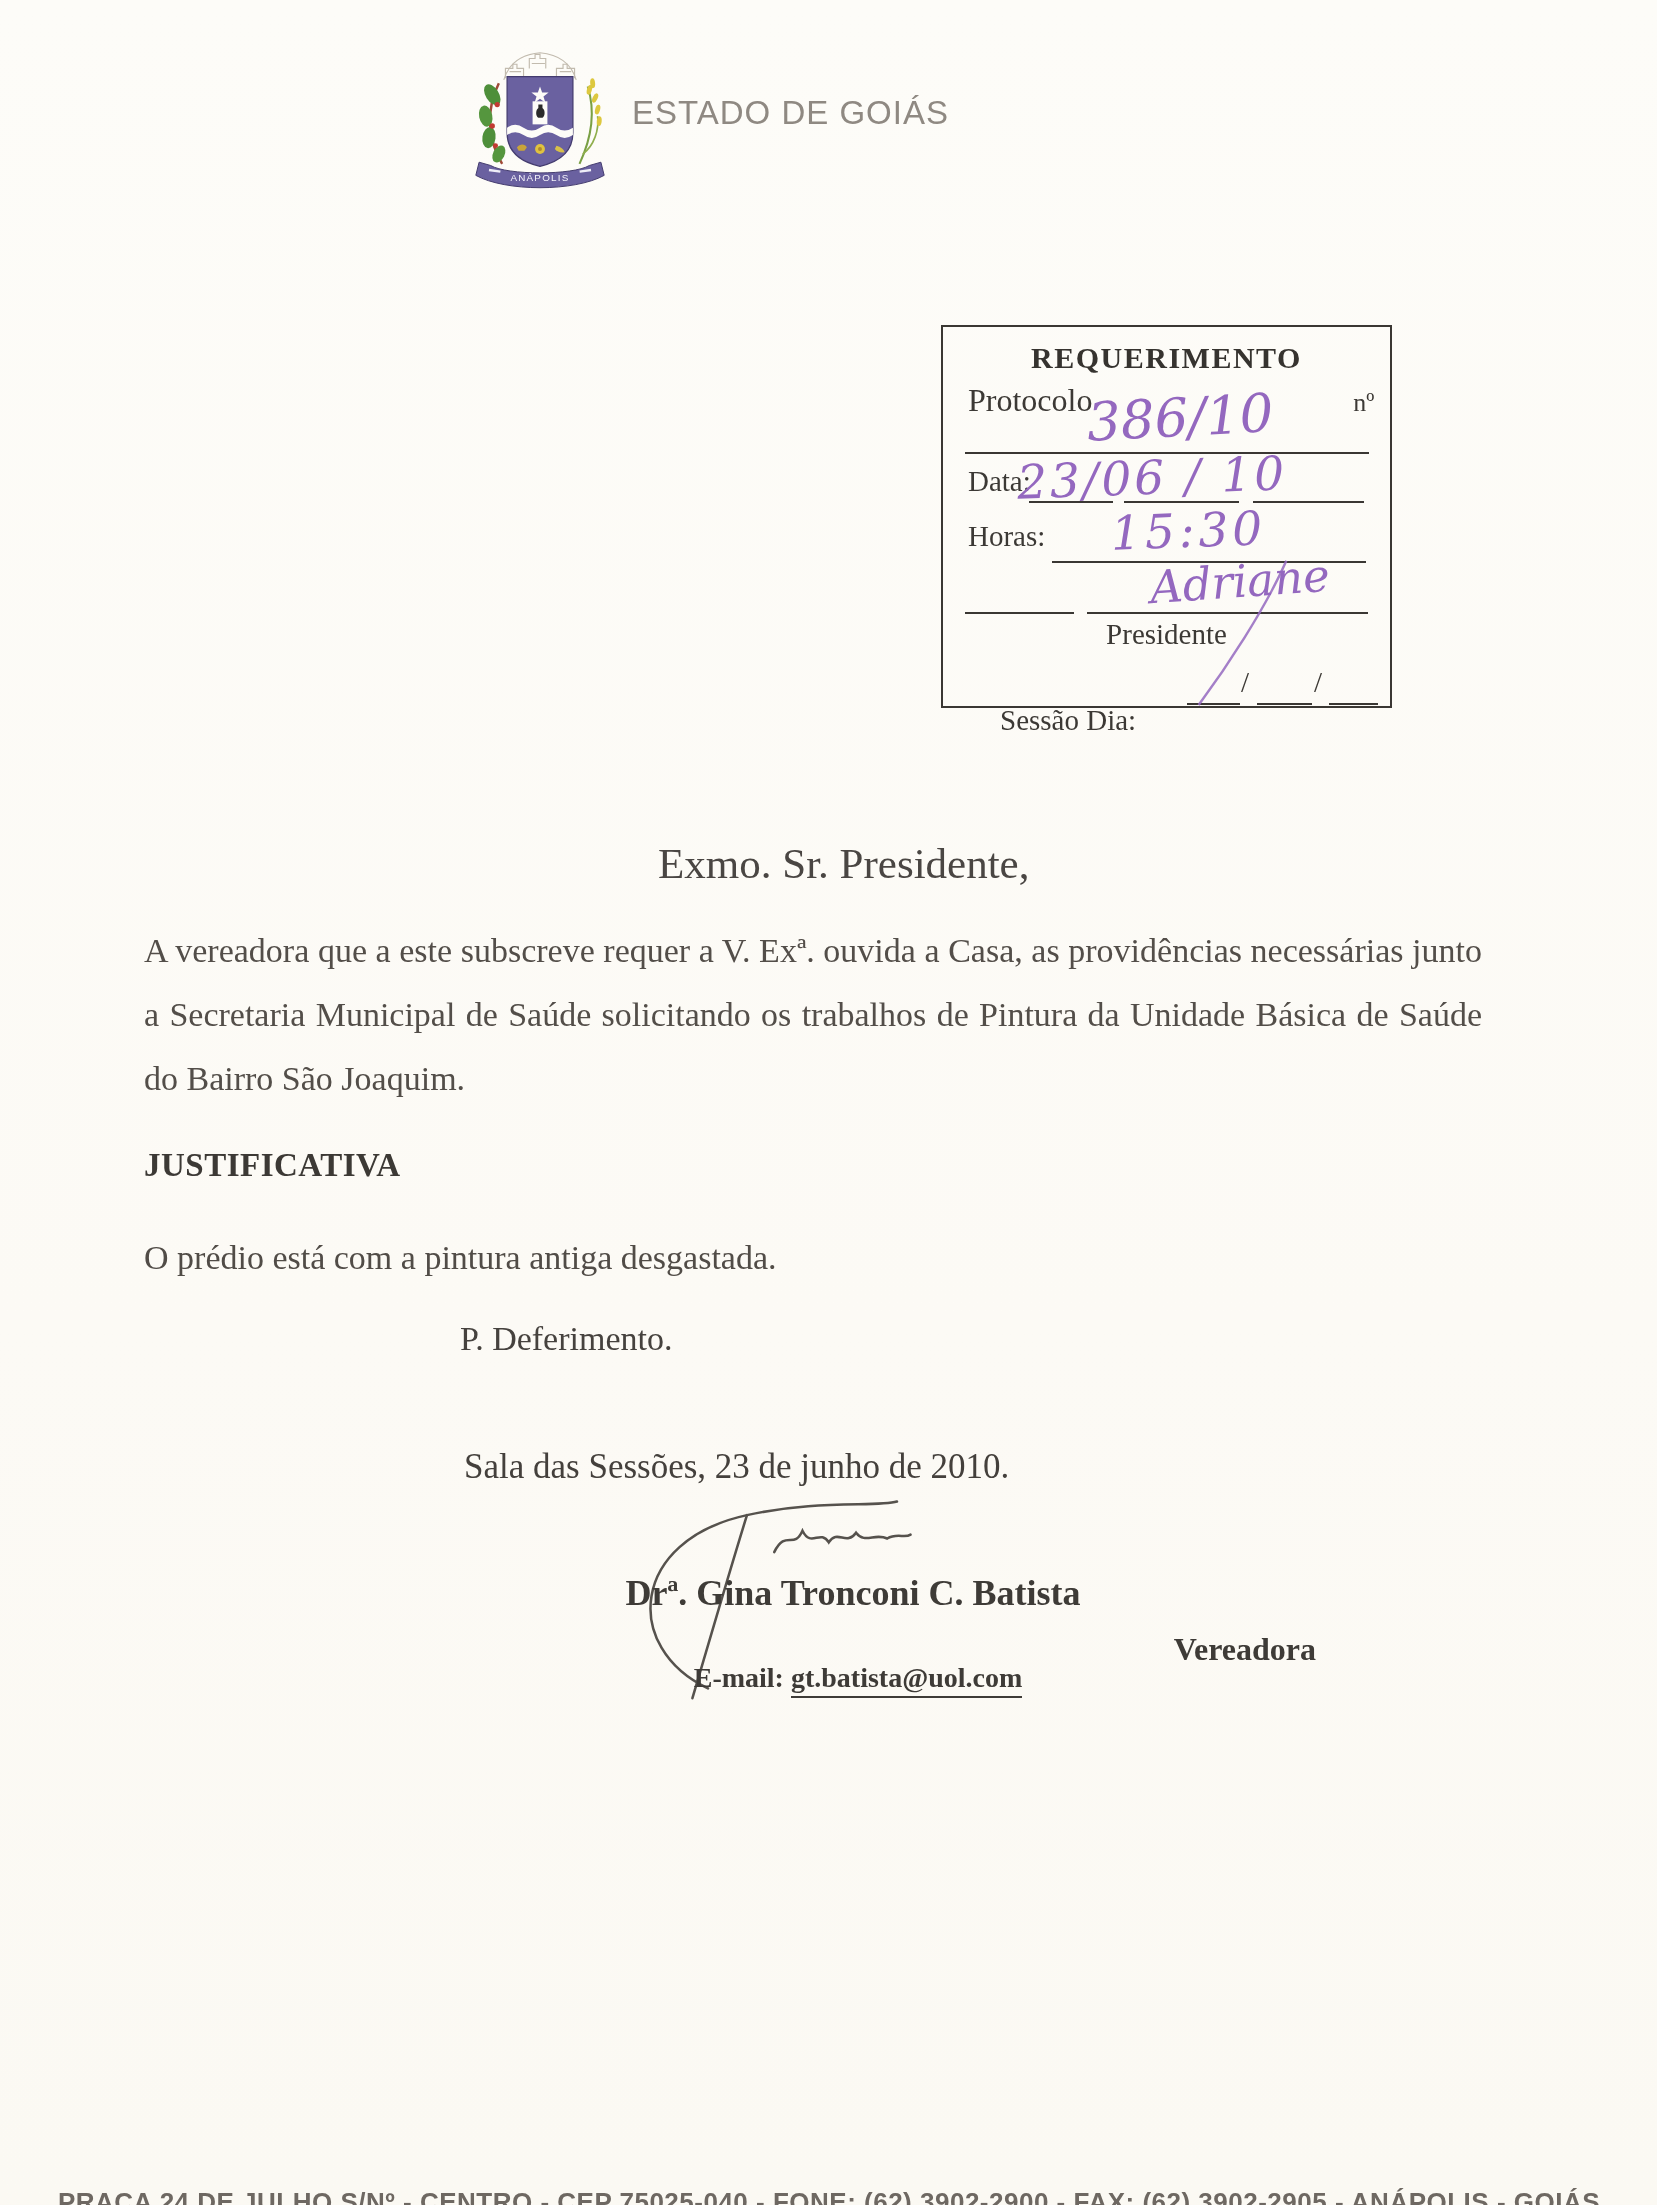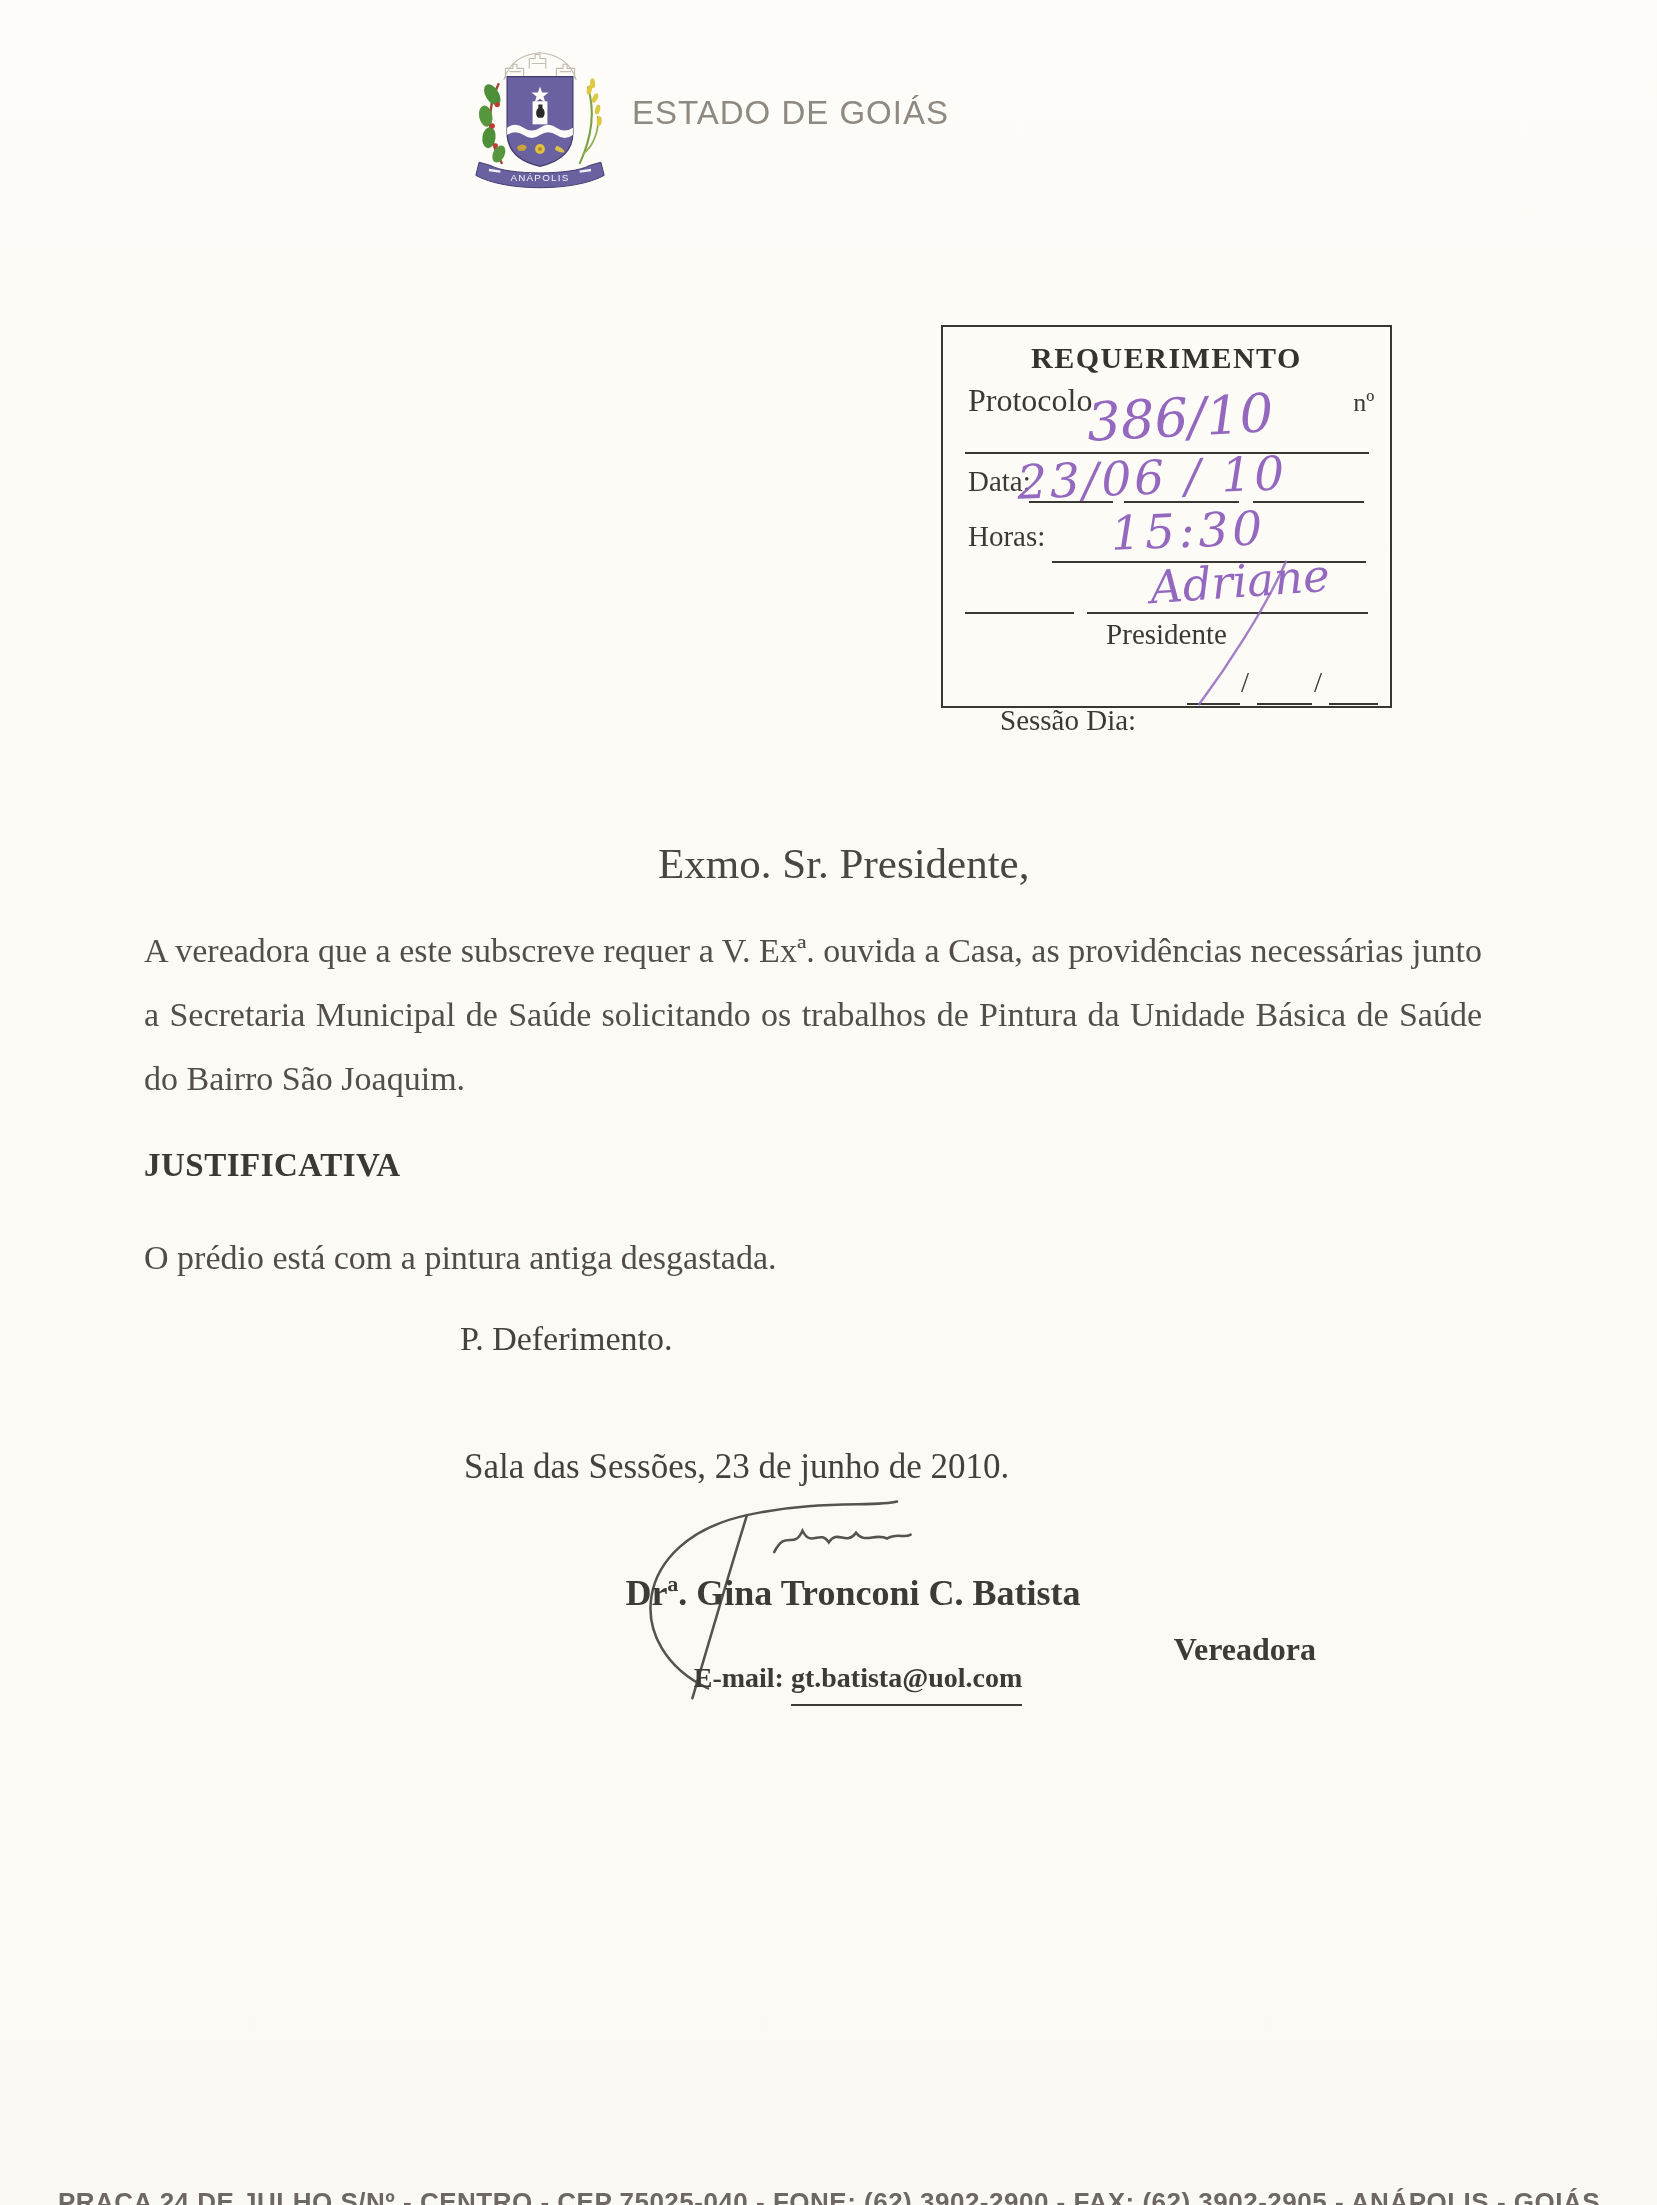--- a/index.html
+++ b/index.html
@@ -60,21 +60,21 @@
   .place-date{position:absolute;left:464px;top:1447px;font-size:35px;color:#44403c;}
 
   
   .sig-svg{position:absolute;left:593px;top:1482px;width:380px;height:224px;}
   .sig-name{position:absolute;left:390px;top:1572px;width:926px;text-align:center;
             font-weight:bold;font-size:36px;color:#3e3b37;}
   .sig-role{position:absolute;left:390px;top:1619px;width:926px;text-align:right;
             font-weight:bold;font-size:32px;color:#3e3b37;margin-top:12px;}
   .sig-email{position:absolute;left:390px;top:1662px;width:936px;text-align:center;
              font-weight:bold;font-size:28px;color:#3e3b37;}
-  .sig-email .email-underline{border-bottom:2.9px solid #3e3b37;padding-bottom:11px;}
+  .sig-email .email-underline{border-bottom:2.9px solid #3e3b37;padding-bottom:3px;}
 
   
   .footer{position:absolute;left:0;right:0;top:2187px;text-align:center;white-space:nowrap;
           font-family:"Liberation Sans",sans-serif;font-weight:bold;font-size:26px;
           letter-spacing:0.5px;color:#6e6862;}
 </style>
 </head>
 <body>
 
 <div class="page">

